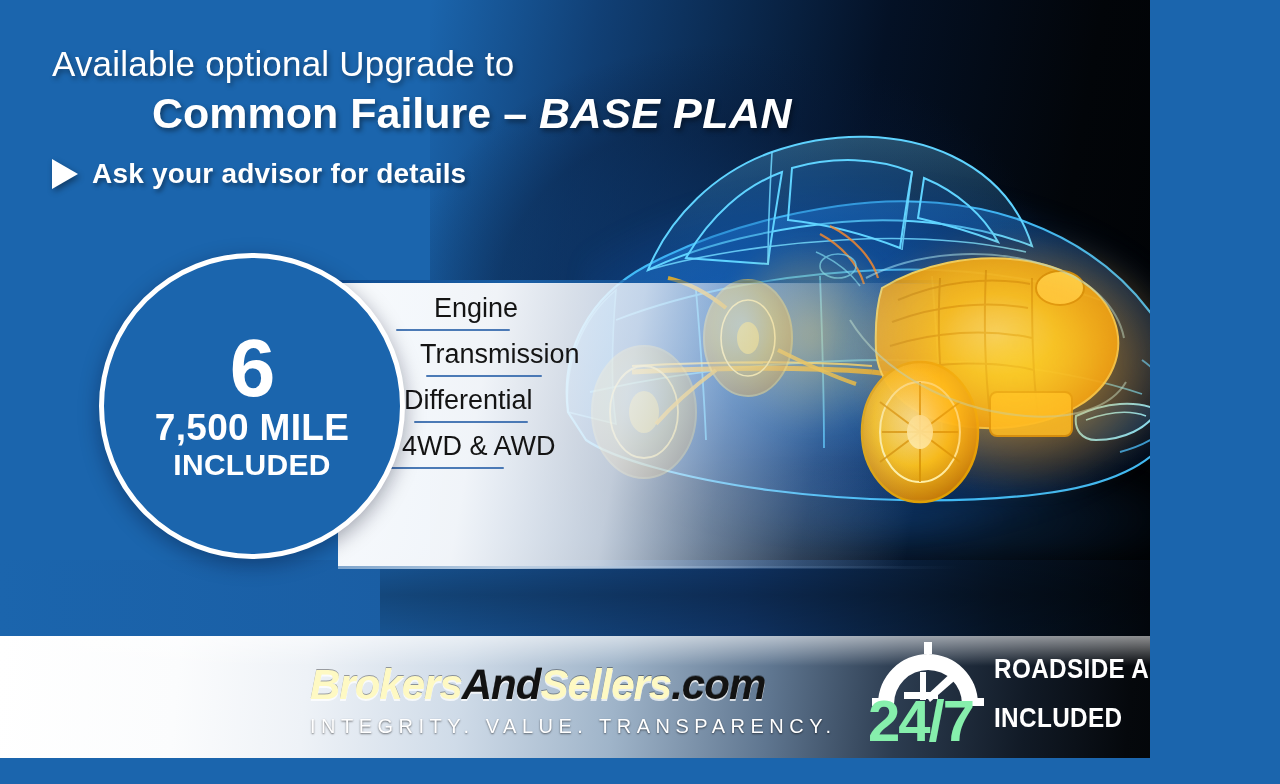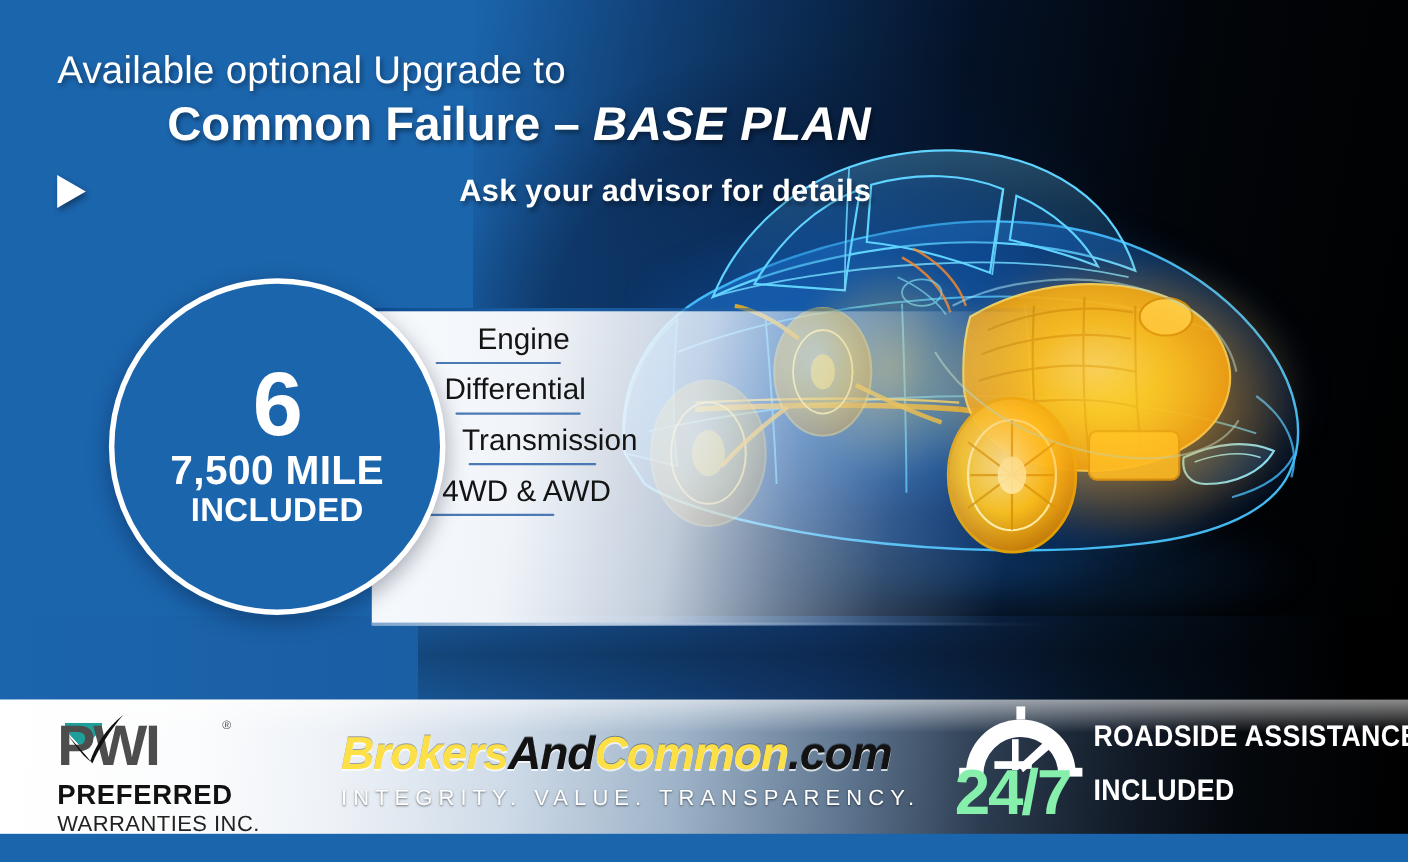--- a/index.html
+++ b/index.html
@@ -1,21 +1,21 @@
 <!DOCTYPE html>
 <html><head>
 <meta charset="utf-8">
 <style>
   html,body{margin:0;padding:0;}
   body{
     width:1280px;height:784px;overflow:hidden;
     font-family:"Liberation Sans", sans-serif;
     background:#1b65ad;
   }
-  .stage{position:relative;width:1280px;height:784px;overflow:hidden;background:#1b65ad;}
+  .stage{position:relative;width:1150px;height:784px;overflow:hidden;background:#1b65ad;}
 
   
   .bg-base{position:absolute;inset:0;background:#1b65ad;}
   .bg-dark{
     position:absolute;left:430px;top:0;width:850px;height:640px;
     background:
       radial-gradient(ellipse 420px 330px at 300px 300px, rgba(13,60,120,.65) 0%, rgba(6,24,55,.35) 55%, rgba(0,0,0,0) 78%),
       linear-gradient(100deg, rgba(16,76,150,0) 0%, rgba(8,32,70,.55) 18%, rgba(2,10,26,.92) 48%, #020509 70%, #000 100%);
   }
   .bg-bottomband{
@@ -55,21 +55,21 @@
   .headline{position:absolute;left:52px;top:44px;width:740px;}
   .h-line1{
     font-size:35px;font-weight:400;color:#ffffff;letter-spacing:.2px;line-height:1.15;
     text-shadow:2px 3px 5px rgba(0,0,0,.38);
   }
   .h-line2{
     font-size:43px;font-weight:700;color:#ffffff;line-height:1.2;margin-top:4px;
     text-shadow:2px 3px 5px rgba(0,0,0,.42);white-space:nowrap;text-align:right;
   }
   .h-line2 .plan{font-style:italic;font-weight:700;letter-spacing:.5px;}
-  .sub-row{display:flex;align-items:center;gap:14px;margin-top:18px;justify-content:space-between;}
+  .sub-row{display:flex;align-items:center;gap:14px;margin-top:18px;}
   .tri{
     width:0;height:0;border-left:26px solid #fff;
     border-top:15px solid transparent;border-bottom:15px solid transparent;
     filter:drop-shadow(2px 3px 3px rgba(0,0,0,.4));
   }
   .sub-text{
     font-size:28px;font-weight:600;color:#fff;letter-spacing:.2px;
     text-shadow:2px 3px 4px rgba(0,0,0,.38);
   }
 
@@ -145,21 +145,21 @@
   .pwi-l1{font-size:25px;font-weight:700;color:#111;letter-spacing:.6px;margin-top:4px;line-height:1.1;}
   .pwi-l2{font-size:20px;font-weight:400;color:#222;letter-spacing:.4px;line-height:1.15;}
 
   
   .brokers{position:absolute;left:310px;top:664px;width:500px;height:86px;}
   .brokers-word{
     font-size:42px;font-weight:800;font-style:italic;letter-spacing:-1px;line-height:1;
     white-space:nowrap;
     text-shadow:0 2px 0 rgba(255,255,255,.75), 0 -1px 0 rgba(0,0,0,.35);
   }
-  .bw-blue{color:#fde047;}
+  .bw-blue{color:#fef9c3;}
   .bw-dark{color:#121212;}
   .brokers-tag{
     margin-top:9px;font-size:20px;color:#ffffff;letter-spacing:5.5px;font-weight:400;
     white-space:nowrap;text-shadow:0 1px 2px rgba(0,0,0,.55);
   }
 
   
   .road{position:absolute;left:868px;top:640px;width:400px;height:112px;display:flex;align-items:flex-start;}
   .road-icon{position:relative;width:120px;height:112px;flex:0 0 120px;}
   .road-clock{position:absolute;left:0;top:2px;width:120px;height:66px;}
@@ -341,57 +341,45 @@
 
   <div class="panel-top"></div>
   <div class="panel"></div>
   <div class="panel-bot"></div>
   <div class="cov-list" id="cov-list">
       <div class="cov-item">
         <div class="cov-label" style="left: 52px; margin-left: 44px;">Engine</div>
         <div class="cov-rule" style="left: 58px; width: 114px; top: 40px;"></div>
       </div>
       <div class="cov-item">
+        <div class="cov-label" style="left: 82px;">Transmission</div>
+        <div class="cov-rule" style="left: 88px; width: 116px; top: 40px;"></div>
+      </div>
+      <div class="cov-item">
         <div class="cov-label" style="left: 66px;">Differential</div>
         <div class="cov-rule" style="left: 76px; width: 114px; top: 40px;"></div>
-      </div>
-      <div class="cov-item">
-        <div class="cov-label" style="left: 82px;">Transmission</div>
-        <div class="cov-rule" style="left: 88px; width: 116px; top: 40px;"></div>
       </div>
       <div class="cov-item">
         <div class="cov-label" style="left: 64px;">4WD &amp; AWD</div>
         <div class="cov-rule" style="left: 52px; width: 114px; top: 40px;"></div>
       </div>
     </div>
 
   <div class="badge">
     <div class="badge-num">6</div>
     <div class="badge-mile">7,500 MILE</div>
     <div class="badge-w2">INCLUDED</div>
   </div>
 
   <div class="footer"></div>
   <div class="footer-shine"></div>
 
-  <div class="pwi">
-    <div class="pwi-mark">
-      <div class="pwi-teal"></div>
-      <div class="pwi-text">PWI</div>
-      <svg class="pwi-swoosh" viewBox="0 0 62 44">
-        <path d="M4,16 C14,30 22,40 26,42 C30,30 40,12 56,0 C44,14 34,30 28,44 C20,34 10,24 4,16 Z" fill="#111111"></path>
-      </svg>
-      <span class="pwi-reg">®</span>
-    </div>
-    <div class="pwi-l1">PREFERRED</div>
-    <div class="pwi-l2">WARRANTIES INC.</div>
-  </div>
 
   <div class="brokers">
-    <div class="brokers-word"><span class="bw-blue">Brokers</span><span class="bw-dark">And</span><span class="bw-blue">Common</span><span class="bw-dark">.com</span></div>
+    <div class="brokers-word"><span class="bw-blue">Brokers</span><span class="bw-dark">And</span><span class="bw-blue">Sellers</span><span class="bw-dark">.com</span></div>
     <div class="brokers-tag">INTEGRITY.  VALUE.  TRANSPARENCY.</div>
   </div>
 
   <div class="road">
     <div class="road-icon">
       <svg class="road-clock" viewBox="0 0 120 66">
         <path d="M10,62 A50,50 0 0 1 110,62 L94,62 A34,34 0 0 0 26,62 Z" fill="#ffffff"></path>
         <rect x="56" y="0" width="8" height="12" fill="#ffffff"></rect>
         <rect x="4" y="56" width="16" height="8" fill="#ffffff"></rect>
         <rect x="100" y="56" width="16" height="8" fill="#ffffff"></rect>

